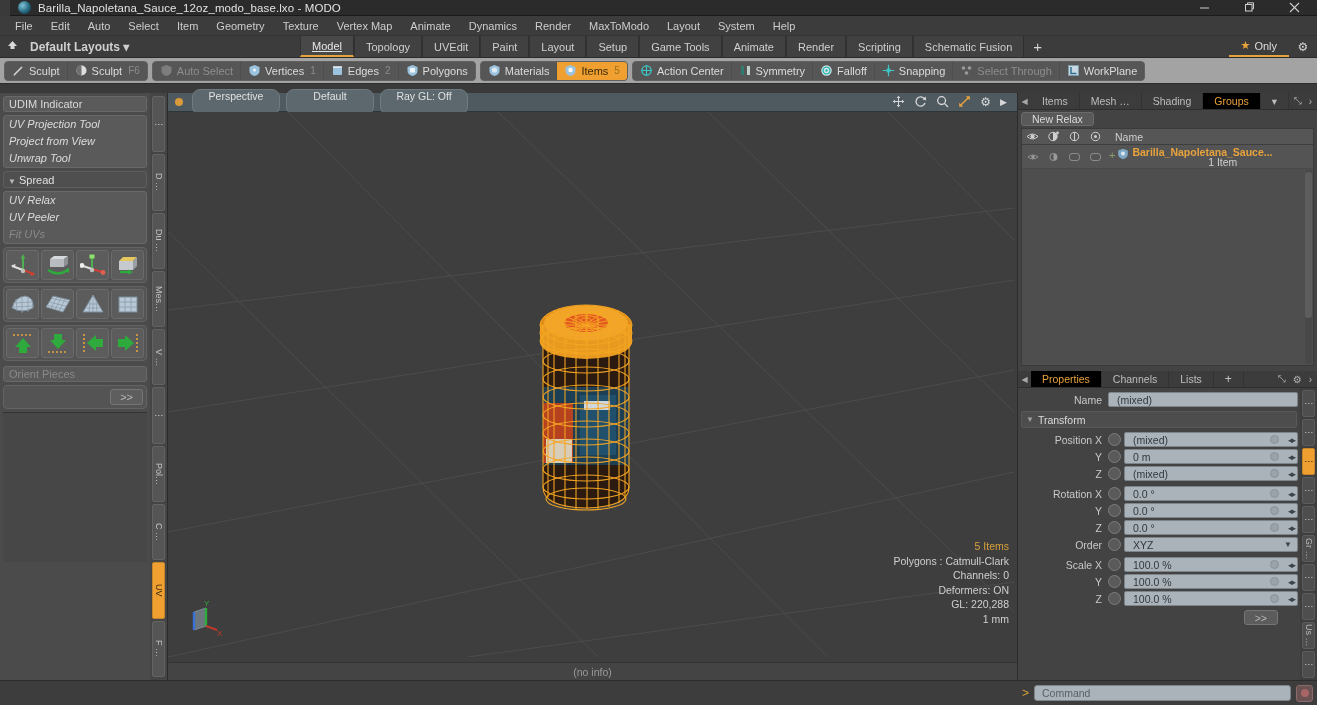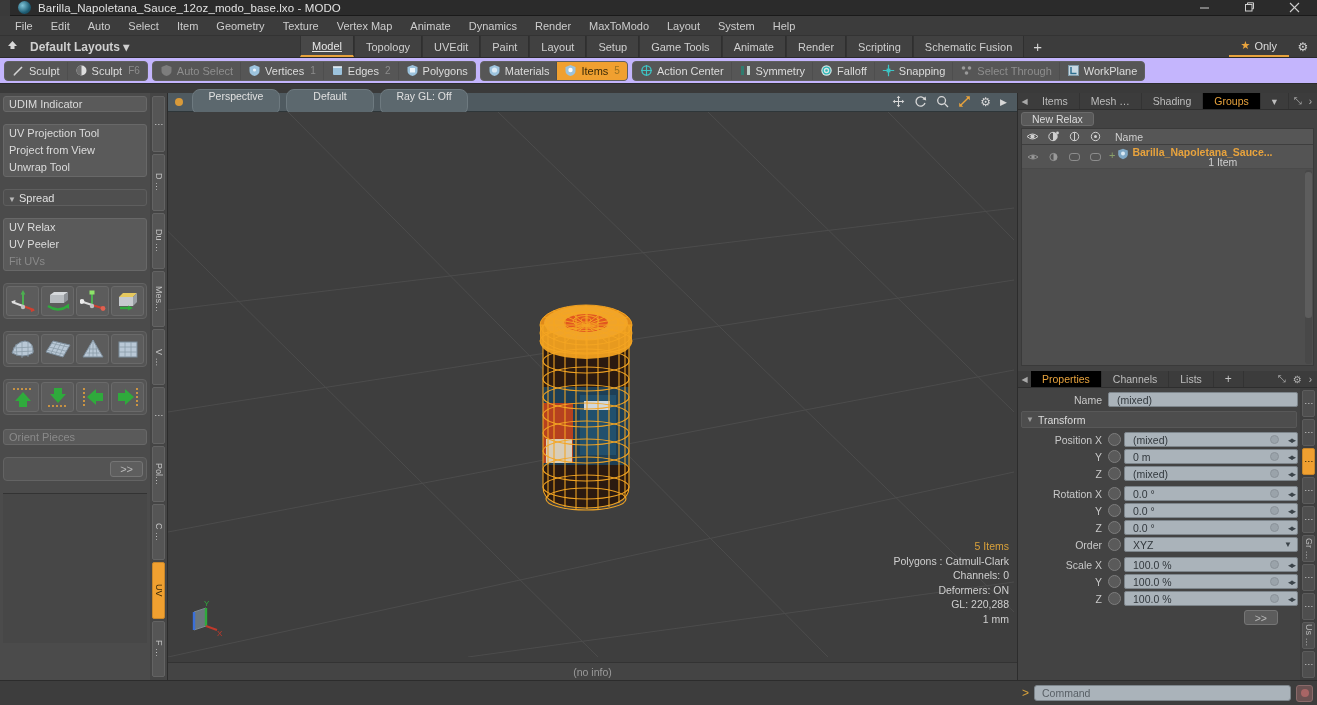--- a/index.html
+++ b/index.html
@@ -55,45 +55,45 @@
   .ltab.active { color:#e6e6e6; background:#484848; border-bottom:2px solid #e8a33d;text-decoration:underline; }
   .ltab.plus { font-size:15px; color:#d5d5d5; padding:0 9px; background:#3c3c3c; border:none;}
   #layout-right { margin-left:auto; display:flex; align-items:center; }
   #only-btn {
     display:flex; align-items:center; gap:4px; padding:0 12px; height:100%;
     border-bottom:2px solid #e8a33d; font-size:11px; color:#dcdcdc;
   }
   #gear-top { width:28px; text-align:center; color:#d0d0d0; font-size:12px;}
 
   
-  #toolbar { height:26px; background:#c4b5fd; display:flex; align-items:center;
+  #toolbar { height:26px; background:#a3a3a3; display:flex; align-items:center;
              padding:0 4px; gap:4px; border-bottom:1px solid #2d2d2d;}
   .tgroup { display:flex; align-items:center; background:#565656;
             border:1px solid #606060; border-radius:4px; height:20px; overflow:hidden;}
   .tbtn { display:flex; align-items:center; gap:4px; padding:0 7px; height:100%;
           font-size:11px; color:#dcdcdc; border-right:1px solid #4e4e4e;}
   .tbtn:last-child{border-right:none;}
   .tbtn.dim { color:#8e8e8e; }
   .tbtn.sel { background:#f0a030; color:#3a2a08; }
   .tnum { font-size:10px; color:#8c8c8c; margin-left:2px;}
   .tbtn.sel .tnum { color:#9a7120; }
   .ico { width:13px; height:13px; flex:none; display:inline-block;}
 
   
   #content { position:absolute; top:93px; left:0; right:0; bottom:25px; display:flex; }
 
   
   #leftpanel { width:168px; flex:none; background:#4b4b4b; display:flex;
                border-right:1px solid #2c2c2c;}
-  #left-inner { flex:1; padding:3px; display:flex; flex-direction:column; gap:12px; overflow:hidden;}
+  #left-inner { flex:1; padding:3px; display:flex; flex-direction:column; gap:3px; overflow:hidden;}
   .lrow { background:#5a5a5a; border:1px solid #686868; border-radius:3px;
           height:16px; line-height:14px; padding-left:5px; font-size:11px; color:#dadada;}
   .lrow.dim { color:#8a8a8a; }
   .lgroup { background:#5a5a5a; border:1px solid #686868; border-radius:3px; overflow:hidden;}
-  .lgroup .litem { height:17px; line-height:17px; padding-left:5px; font-size:11px; color:#dcdcdc;}
+  .lgroup .litem { height:17px; line-height:17px; padding-left:5px; font-size:11px; color:#dcdcdc;font-style:italic;}
   .lgroup .litem.dim{ color:#8a8a8a;}
   .spread { background:#4f4f4f; border:1px solid #5e5e5e; border-radius:3px;
             height:17px; line-height:16px; font-size:11px; color:#e0e0e0; padding-left:4px;}
   .spread .caret{ color:#b8b8b8; font-size:8px; margin-right:3px;}
   .iconrow { display:flex; gap:2px; background:#545454; border:1px solid #636363;
              border-radius:4px; padding:2px; }
   .iconcell { flex:1; height:30px; background:#5c5c5c; border:1px solid #6a6a6a;
               border-radius:3px; display:flex; align-items:center; justify-content:center;}
   #orient { margin-top:2px; }
   #arrowbtn-wrap { display:flex; justify-content:flex-end; background:#545454;

